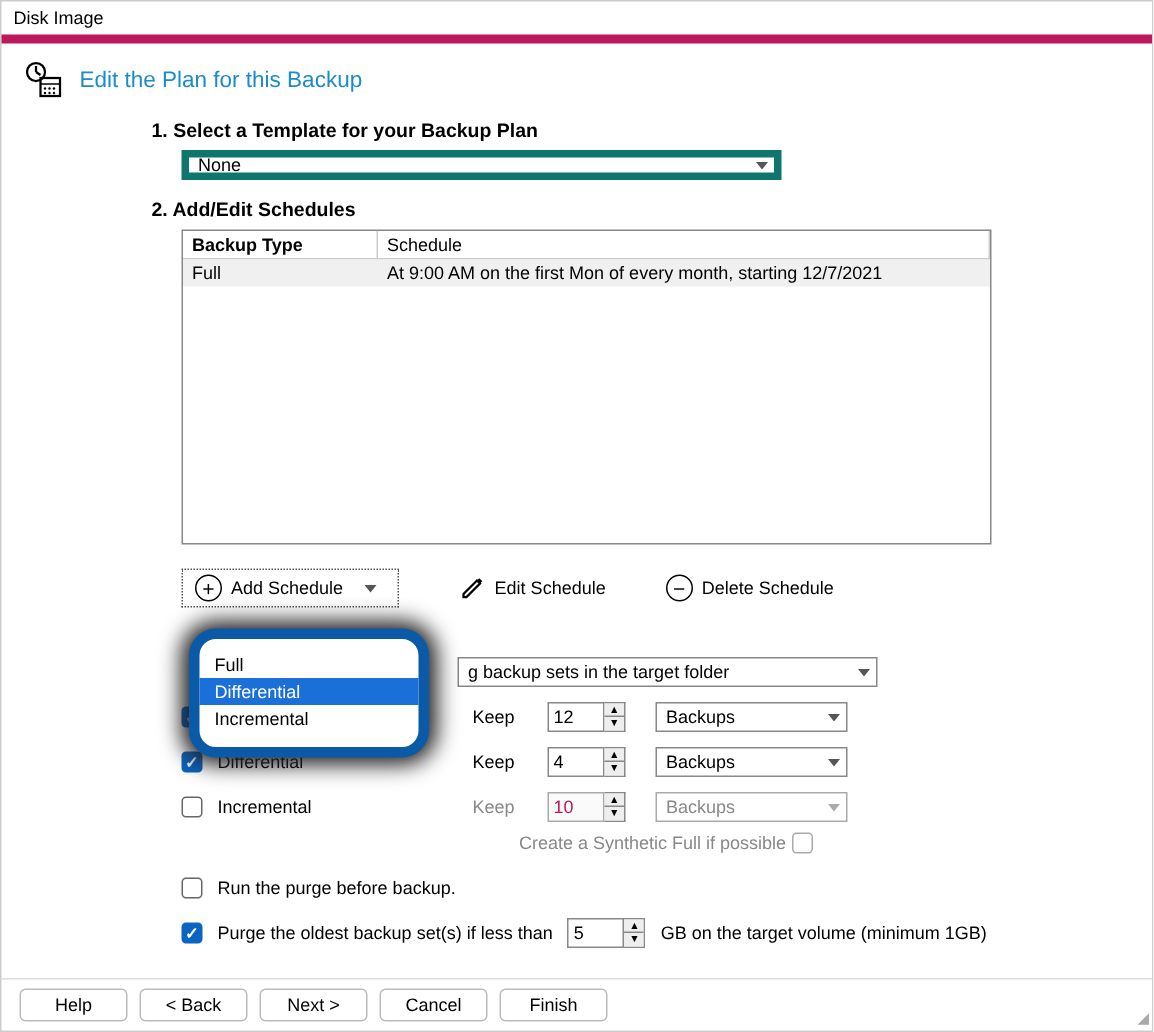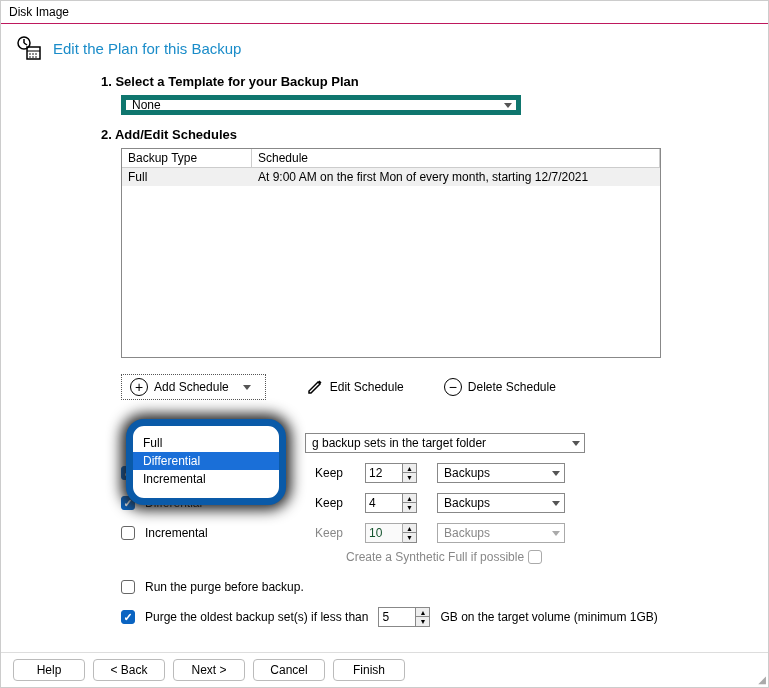--- a/index.html
+++ b/index.html
@@ -1,29 +1,29 @@
 <!DOCTYPE html>
 <html><head>
 <meta charset="utf-8">
 <style>
   * { box-sizing: border-box; font-family: "Segoe UI", Tahoma, sans-serif; }
   body { margin: 0; background: #fff; font-size: 12px; color: #000; }
   .window { width: 769px; height: 688px; border: 1px solid #ccc; background: #fff; position: relative; display: flex; flex-direction: column; }
-  .titlebar { padding: 4px 8px; font-size: 12px; border-bottom: 1px solid #be185d; }
+  .titlebar { padding: 4px 8px; font-size: 12px; border-bottom: 6px solid #be185d; }
   .header { display: flex; align-items: center; gap: 10px; padding: 10px 14px 4px 14px; }
   .header .icon-wrap { width: 28px; height: 28px; display:flex; align-items:center; justify-content:center;}
   .header-title { color: #1a8cc9; font-size: 15px; }
   .content { flex: 1; padding: 0 20px 0 100px; overflow: hidden; position: relative; }
   .section-title { font-weight: bold; font-size: 13px; margin: 8px 0 6px 0; }
   .template-select { width: 400px; height: 20px; border: 5px solid #0f766e; display:flex; align-items:center; justify-content:space-between; padding: 0 4px 0 6px; margin-left: 20px; font-size:12px; background:#fff;}
   .arrow-down { width:0;height:0;border-left:4px solid transparent;border-right:4px solid transparent;border-top:5px solid #555;}
   .schedule-table { width: 540px; height: 210px; border: 1px solid #888; margin-left: 20px; margin-top:4px; overflow:hidden;}
   .schedule-table .th-row { display:flex; background:#fff; border-bottom:1px solid #ccc; font-size:12px;}
   .schedule-table .th { padding: 2px 6px; border-right:1px solid #ccc;}
-  .th.type { width: 130px;}
+  .th.type { width: 130px; font-weight: bold;}
   .th.sched { flex:1;}
   .data-row { display:flex; background:#f0f0f0; font-size:12px;}
   .data-row .td { padding:2px 6px;}
   .td.type {width:130px;}
   .td.sched{flex:1;}
   .sched-buttons { display:flex; gap: 40px; margin-left:20px; margin-top:16px; align-items:center;}
   .btn-outline { height:26px; border:1px dotted #555; display:flex; align-items:center; gap:6px; padding:0 14px 0 8px; background:#fff; position:relative;}
   .btn-flat { display:flex; align-items:center; gap:6px;}
   .circle { width:18px;height:18px;border:1.5px solid #000;border-radius:50%;display:flex;align-items:center;justify-content:center;font-size:14px;line-height:1;}
   .retention-area { margin-left:20px; margin-top:30px; position:relative;}
@@ -156,21 +156,21 @@
           <span>Backups</span>
             <span class="arrow-down"></span>
         </div>
       </div>
 
       <div class="ret-row">
         <span class="cb"></span>
         <span class="lbl">Incremental</span>
         <span class="keeplbl disabled">Keep</span>
         <span class="spinner">
-          <input class="spin-input" disabled="" style="color: #14532d; border-color: rgb(170, 170, 170);" value="10">
+          <input class="spin-input" disabled="" style="color: #be185d; border-color: rgb(170, 170, 170);" value="10">
           <span class="spin-btns">
               <div>▲</div>
               <div>▼</div>
             </span>
         </span>
         <div class="small-select disabled">
           <span>Backups</span>
             <span class="arrow-down" style="border-top-color:#aaa;"></span>
         </div>
       </div>

